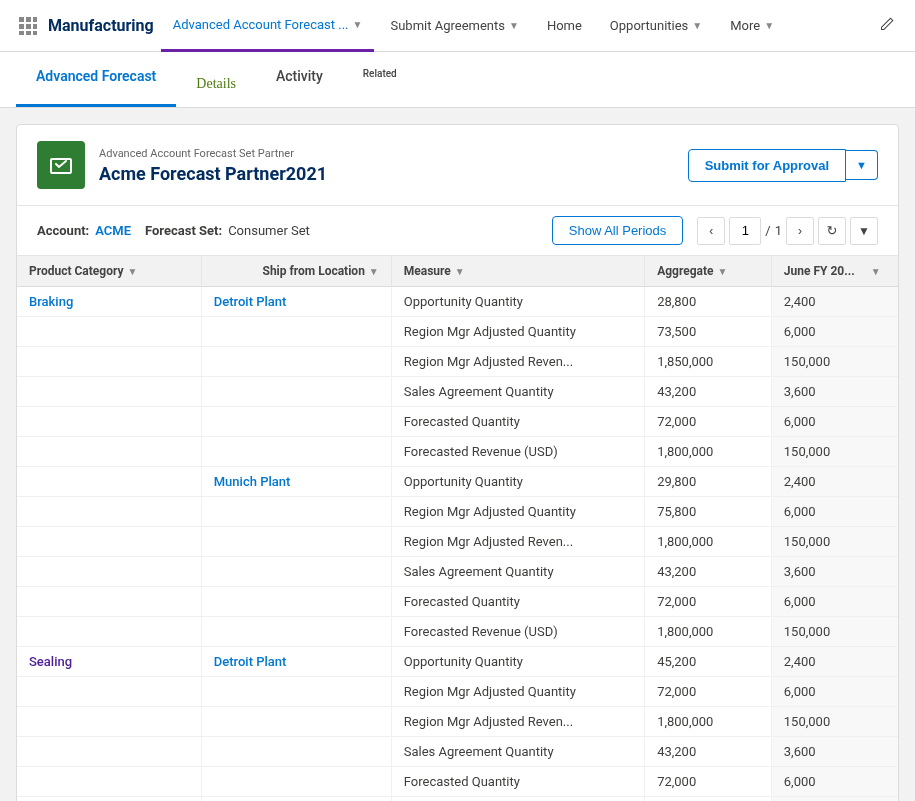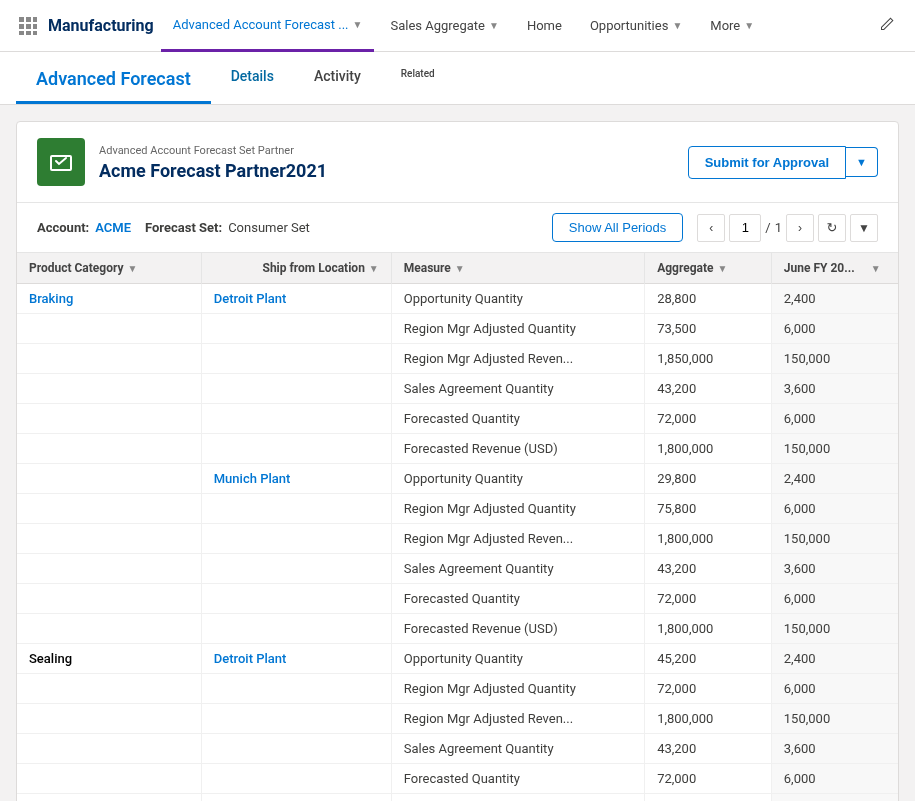--- a/index.html
+++ b/index.html
@@ -22,21 +22,21 @@
         <rect x="14" y="14" width="4" height="4" fill="#888"></rect>
       </svg>
   </div>
   <span style="font-size:16px;font-weight:700;color:#032d60;margin-right:3px;white-space:nowrap;">Manufacturing</span>
 
   <div style="display:flex;align-items:center;gap:4px;padding:0 12px;height:52px;font-size:13px;color:#0176d3;cursor:pointer;white-space:nowrap;position:relative;border-bottom:3px solid #6B21A8;">
     <span>Advanced Account Forecast ...</span>
     <span style="font-size:10px;color:#888;">▼</span>
   </div>
   <div style="display:flex;align-items:center;gap:4px;padding:0 12px;height:52px;font-size:13px;color:#444;cursor:pointer;white-space:nowrap;">
-    <span>Sales Aggregate</span>
+    <span>Submit Agreements</span>
     <span style="font-size:10px;color:#888;">▼</span>
   </div>
   <div style="display:flex;align-items:center;gap:4px;padding:0 12px;height:52px;font-size:13px;color:#444;cursor:pointer;white-space:nowrap;">
     <span>Home</span>
   </div>
   <div style="display:flex;align-items:center;gap:4px;padding:0 12px;height:52px;font-size:13px;color:#444;cursor:pointer;white-space:nowrap;text-align:right;">
     <span>Opportunities</span>
     <span style="font-size:10px;color:#888;">▼</span>
   </div>
   <div style="display:flex;align-items:center;gap:4px;padding:0 12px;height:52px;font-size:13px;color:#444;cursor:pointer;white-space:nowrap;">
@@ -46,24 +46,24 @@
 
   <div style="flex:1;"></div>
   <div style="padding:8px;cursor:pointer;color:#444;">
     <svg width="16" height="16" viewBox="0 0 16 16">
         <path d="M11.5 1.5l3 3L5 14H2v-3L11.5 1.5zm0 1.4L3 11.4V13h1.6l8.5-8.5-1.6-1.6z" fill="#444"></path>
       </svg>
   </div>
 </nav>
 
 <div style="display:flex;background:#fff;border-bottom:1px solid #dddbda;padding:0 16px;">
-  <div style="padding:16px 20px 12px;font-size:18px;font-weight:600;color:#0176d3;cursor:pointer;border-bottom:3px solid #0176d3;">
+  <div style="padding:16px 20px 12px;font-size:14px;font-weight:600;color:#0176d3;cursor:pointer;border-bottom:3px solid #0176d3;">
     <span>Advanced Forecast</span>
   </div>
-  <div style="padding:16px 20px 12px;font-size:14px;font-weight:500;color:#0369a1;cursor:pointer;border-bottom:3px solid transparent;">
+  <div style="padding:24px 20px 12px;font-size:14px;font-weight:500;color:#4d7c0f;cursor:pointer;border-bottom:3px solid transparent;font-family:Liberation Serif, serif;">
     <span>Details</span>
   </div>
   <div style="padding:16px 20px 12px;font-size:14px;font-weight:500;color:#444;cursor:pointer;border-bottom:3px solid transparent;">
     <span>Activity</span>
   </div>
   <div style="padding:16px 20px 12px;font-size:10px;font-weight:500;color:#444;cursor:pointer;border-bottom:3px solid transparent;">
     <span>Related</span>
   </div>
 </div>
 
@@ -220,21 +220,21 @@
               <td style="padding: 7px 12px; font-size: 13px; vertical-align: middle; width: 110px; color: rgb(62, 62, 60); background: rgb(248, 248, 248);">6,000</td>
             </tr>
             <tr style="border-bottom: 1px solid rgb(240, 240, 240);">
               <td style="padding: 7px 12px; font-size: 13px; border-right: 1px solid rgb(240, 240, 240); vertical-align: middle; width: 160px;"></td>
               <td style="padding: 7px 12px; font-size: 13px; border-right: 1px solid rgb(240, 240, 240); vertical-align: middle; width: 165px;"></td>
               <td style="padding: 7px 12px; font-size: 13px; border-right: 1px solid rgb(240, 240, 240); vertical-align: middle; width: 220px; color: rgb(62, 62, 60);">Forecasted Revenue (USD)</td>
               <td style="padding: 7px 12px; font-size: 13px; border-right: 1px solid rgb(240, 240, 240); vertical-align: middle; width: 110px; color: rgb(62, 62, 60);">1,800,000</td>
               <td style="padding: 7px 12px; font-size: 13px; vertical-align: middle; width: 110px; color: rgb(62, 62, 60); background: rgb(248, 248, 248);">150,000</td>
             </tr>
             <tr style="border-bottom: 1px solid rgb(240, 240, 240);">
-              <td style="padding: 7px 12px; font-size: 13px; border-right: 1px solid rgb(240, 240, 240); vertical-align: middle; width: 160px;"><span style="color:#000000;cursor:pointer;font-weight:500;">Sealing</span></td>
+              <td style="padding: 7px 12px; font-size: 13px; border-right: 1px solid rgb(240, 240, 240); vertical-align: middle; width: 160px;"><span style="color:#4c1d95;cursor:pointer;font-weight:500;">Sealing</span></td>
               <td style="padding: 7px 12px; font-size: 13px; border-right: 1px solid rgb(240, 240, 240); vertical-align: middle; width: 165px;"><span style="color:#0176d3;cursor:pointer;font-weight:500;">Detroit Plant</span></td>
               <td style="padding: 7px 12px; font-size: 13px; border-right: 1px solid rgb(240, 240, 240); vertical-align: middle; width: 220px; color: rgb(62, 62, 60);">Opportunity Quantity</td>
               <td style="padding: 7px 12px; font-size: 13px; border-right: 1px solid rgb(240, 240, 240); vertical-align: middle; width: 110px; color: rgb(62, 62, 60);">45,200</td>
               <td style="padding: 7px 12px; font-size: 13px; vertical-align: middle; width: 110px; color: rgb(62, 62, 60); background: rgb(248, 248, 248);">2,400</td>
             </tr>
             <tr style="border-bottom: 1px solid rgb(240, 240, 240);">
               <td style="padding: 7px 12px; font-size: 13px; border-right: 1px solid rgb(240, 240, 240); vertical-align: middle; width: 160px;"></td>
               <td style="padding: 7px 12px; font-size: 13px; border-right: 1px solid rgb(240, 240, 240); vertical-align: middle; width: 165px;"></td>
               <td style="padding: 7px 12px; font-size: 13px; border-right: 1px solid rgb(240, 240, 240); vertical-align: middle; width: 220px; color: rgb(62, 62, 60);">Region Mgr Adjusted Quantity</td>
               <td style="padding: 7px 12px; font-size: 13px; border-right: 1px solid rgb(240, 240, 240); vertical-align: middle; width: 110px; color: rgb(62, 62, 60);">72,000</td>

